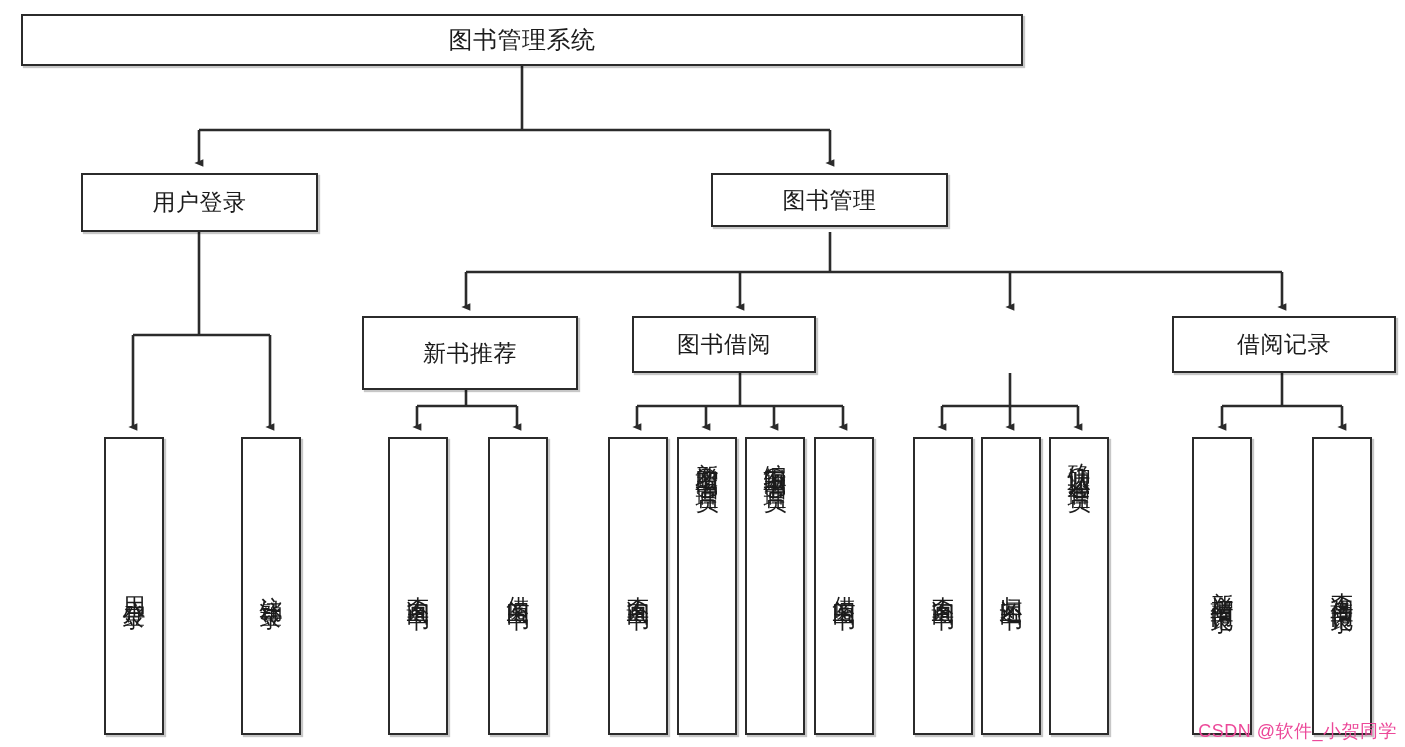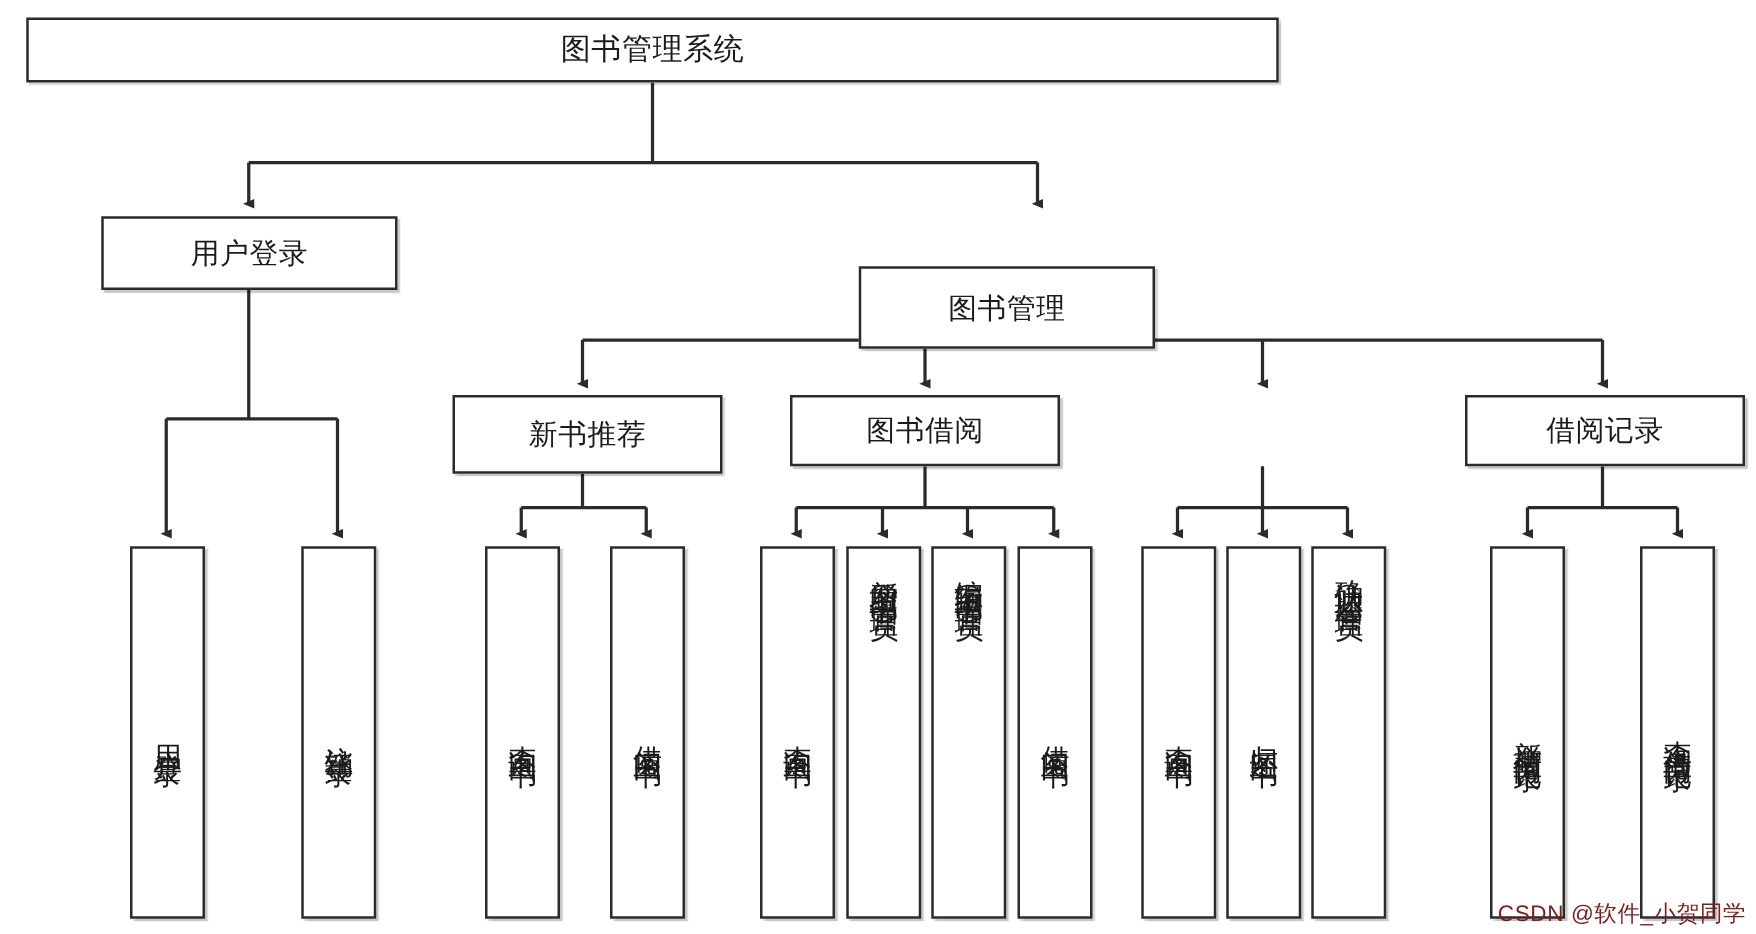--- a/index.html
+++ b/index.html
@@ -59,21 +59,21 @@
     white-space: nowrap;
     margin: 0 auto;
   }
   .leaf.top-align .label { margin-top: 0; }
   .leaf.mid-align { align-items: center; padding-top: 0; }
   #watermark {
     position: absolute;
     right: 8px;
     bottom: 4px;
     font-size: 18px;
-    color: #7f1d1d;
+    color: #ec4899;
     letter-spacing: 0.5px;
     z-index: 5;
     white-space: nowrap;
   }
 </style>
 </head>
 <body>
 
 <div id="canvas">
 
@@ -127,28 +127,28 @@
     </g>
   </svg>
 
   <div class="node lvl-root" style="left:21px; top:14px; width:1002px; height:52px;">
     <span class="label">图书管理系统</span>
   </div>
 
   <div class="node lvl-2" style="left:81px; top:173px; width:237px; height:59px;">
     <span class="label">用户登录</span>
   </div>
-  <div class="node lvl-2" style="left:687px; top:173px; width:237px; height:66px;margin-top:40px;">
+  <div class="node lvl-2" style="left:711px; top:173px; width:237px; height:54px;">
     <span class="label">图书管理</span>
   </div>
 
-  <div class="node lvl-3" style="left:362px; top:316px; width:216px; height:63px;">
+  <div class="node lvl-3" style="left:362px; top:316px; width:216px; height:74px;">
     <span class="label">新书推荐</span>
   </div>
-  <div class="node lvl-3" style="left:632px; top:316px; width:216px; height:57px;">
+  <div class="node lvl-3" style="left:632px; top:316px; width:184px; height:57px;">
     <span class="label">图书借阅</span>
   </div>
   <div class="node lvl-3" style="left:1172px; top:316px; width:224px; height:57px;">
     <span class="label">借阅记录</span>
   </div>
 
   <div class="node leaf mid-align" style="left:104px; top:437px; width:60px; height:298px;">
     <span class="label">用户登录</span>
   </div>
   <div class="node leaf mid-align" style="left:241px; top:437px; width:60px; height:298px;">

